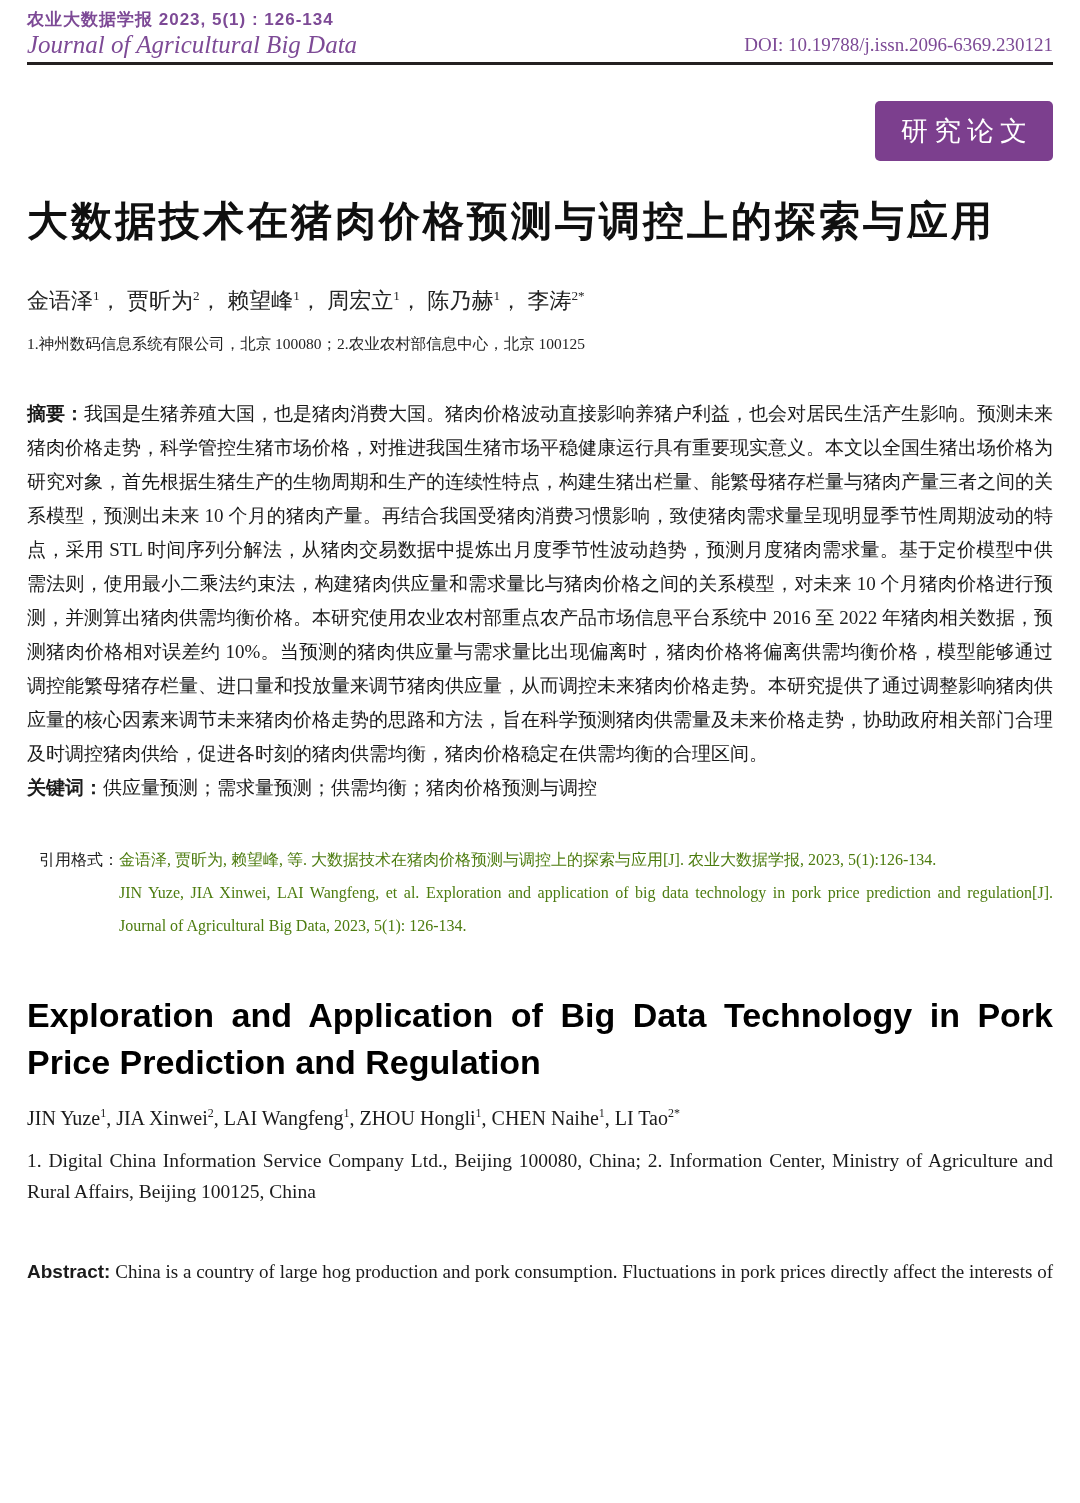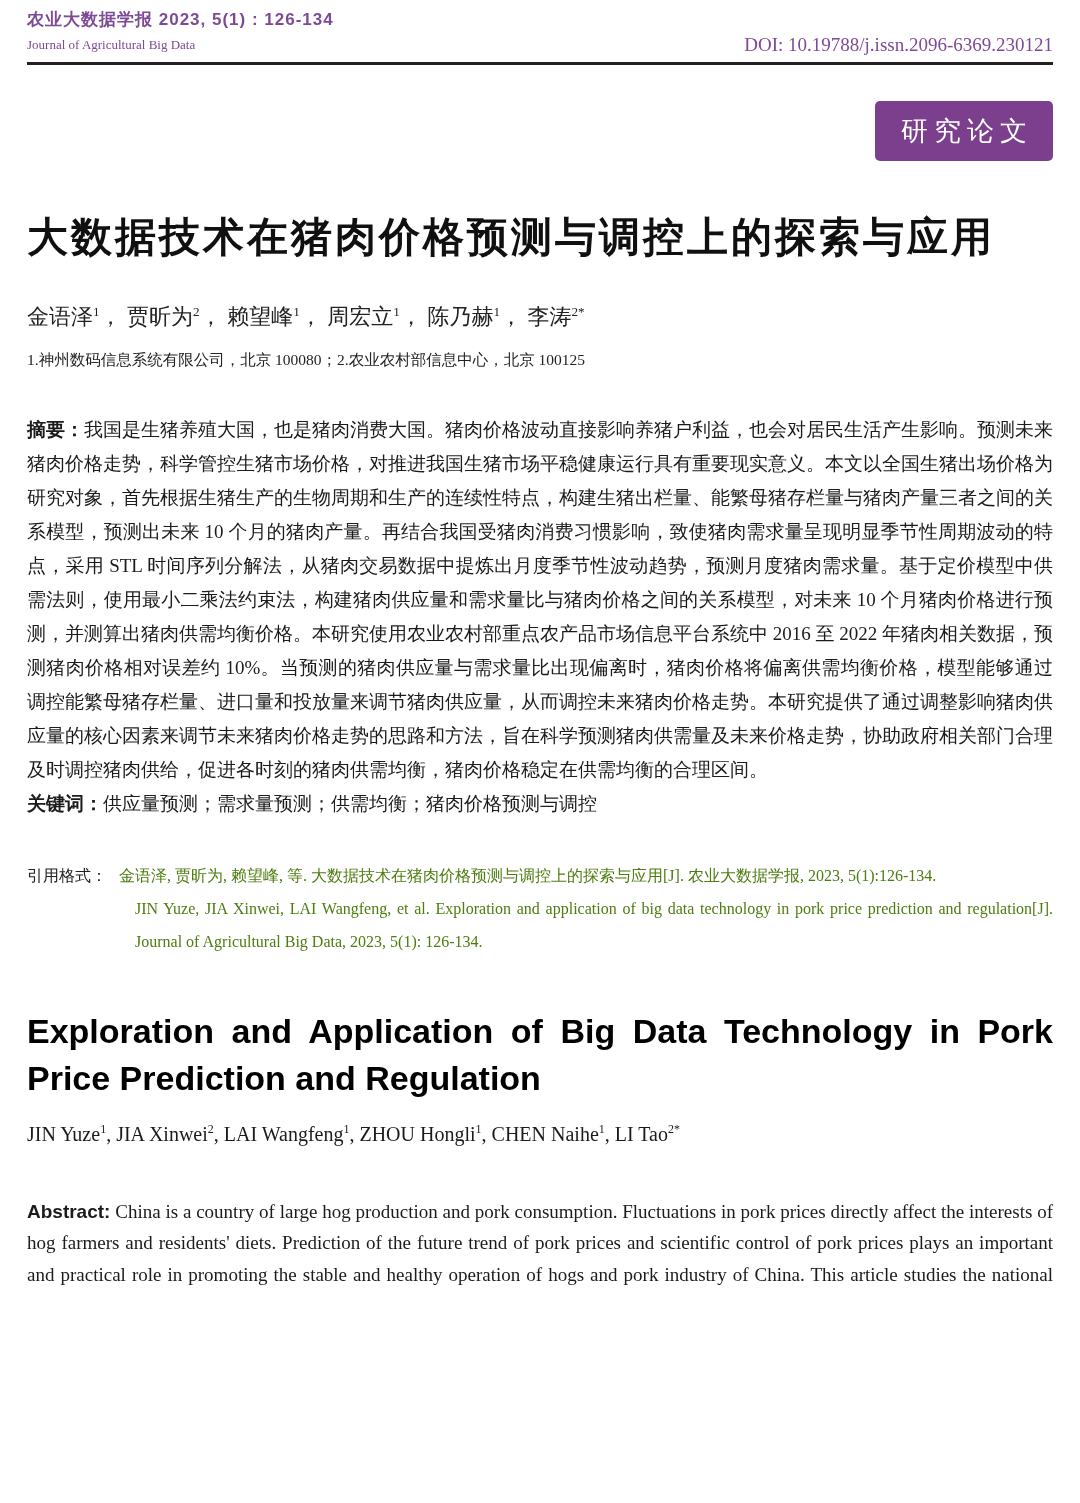--- a/index.html
+++ b/index.html
@@ -17,62 +17,62 @@
     display: flex; justify-content: space-between; align-items: flex-end;
     border-bottom: 3px solid #242021; padding-bottom: 4px;
   }
   .journal-cn {
     font-family: "Liberation Sans", sans-serif;
     font-weight: bold; font-size: 17px; color: var(--headtext);
     letter-spacing: 1px; line-height: 24px;
   }
   .journal-en {
     font-family: "Liberation Serif", serif;
-    font-size: 13px; color: var(--headtext); line-height: 26px;
+    font-size: 25px; color: var(--headtext); line-height: 26px; font-style: italic;
   }
   .doi {
     font-family: "Liberation Serif", serif;
     font-size: 19px; color: var(--headtext); line-height: 26px;
   }
 
   
   .badge-row { display: flex; justify-content: flex-end; margin-top: 36px; }
   .badge {
     background: var(--accent); color: #ffffff;
     font-family: "Liberation Sans", sans-serif;
     font-size: 27px; letter-spacing: 6px;
     padding: 12px 20px 12px 26px; border-radius: 5px;
   }
 
   
   .title-cn {
-    margin-top: 48px;
+    margin-top: 32px;
     font-family: "Liberation Sans", sans-serif;
     font-weight: bold; font-size: 41px; letter-spacing: 3px;
     color: #101010; line-height: 56px;
   }
   .authors-cn { margin-top: 32px; font-size: 22px; line-height: 30px; color: #222; }
   .authors-cn sup, .authors-en sup { font-size: 60%; }
   .affil-cn { margin-top: 17px; font-size: 15.5px; line-height: 22px; color: #222; }
 
   
   .abstract-cn {
     margin-top: 42px; font-size: 19px; line-height: 34px;
     text-align: justify; color: #1b1b1b;
   }
   .label-bold {
     font-family: "Liberation Sans", sans-serif; font-weight: bold;
   }
   .keywords-cn { font-size: 19px; line-height: 34px; text-align: justify; color: #1b1b1b; }
 
   
   .citation { display: flex; margin-top: 38px; font-size: 16px; line-height: 33px; }
-  .citation-label { flex: none; width: 92px; color: #222; }
+  .citation-label { flex: none; width: 92px; color: #222; text-align: right; }
   .citation-content { flex: 1; text-align: justify; color: #4d7c0f; }
-  .citation-content .cite-en { text-indent: 0; margin-left: 16px; }
+  .citation-content .cite-en { text-indent: 0; }
 
   
   .title-en {
     margin-top: 50px;
     font-family: "Liberation Sans", sans-serif;
     font-weight: bold; font-size: 34px; line-height: 47px;
     color: #000000; text-align: justify;
   }
   .authors-en { margin-top: 14px; font-size: 20px; line-height: 27px; color: #1b1b1b; }
   .affil-en { margin-top: 13px; font-size: 19.5px; line-height: 31.5px; text-align: justify; color: #1b1b1b; }
@@ -132,20 +132,21 @@
 
   <div class="authors-en">
     <span><span>JIN Yuze</span><sup>1</sup><span>, </span></span>
     <span><span>JIA Xinwei</span><sup>2</sup><span>, </span></span>
     <span><span>LAI Wangfeng</span><sup>1</sup><span>, </span></span>
     <span><span>ZHOU Hongli</span><sup>1</sup><span>, </span></span>
     <span><span>CHEN Naihe</span><sup>1</sup><span>, </span></span>
     <span><span>LI Tao</span><sup>2*</sup><span></span></span>
   </div>
 
+  <div class="affil-en">1. Digital China Information Service Company Ltd., Beijing 100080, China; 2. Information Center, Ministry of Agriculture and Rural Affairs, Beijing 100125, China</div>
 
   <p class="abstract-en"><span class="label-bold">Abstract:</span> <span>China is a country of large hog production and pork consumption. Fluctuations in pork prices directly affect the interests of hog farmers and residents' diets. Prediction of the future trend of pork prices and scientific control of pork prices plays an important and practical role in promoting the stable and healthy operation of hogs and pork industry of China. This article studies the national pork market price trend. Firstly, pork supply prediction model based on the number of live hog and breeding sows is built according</span></p>
 
   <div class="footnote">
     <div class="footnote-rule"></div>
     <div class="received"><span class="label-bold">收稿日期：</span><span>2022-07-05</span></div>
     <div class="bio">
       <span class="bio-label label-bold">作者简介：</span>
       <span class="bio-text">第一作者金语泽，女，硕士，工程师，研究方向：人工智能、数据挖掘; E-mail: jinyzd@dcits.com。通信作者李涛，男，高级工程师，研究方向：农业信息化；E-mail: litao@agri.gov.cn。</span>
     </div>

